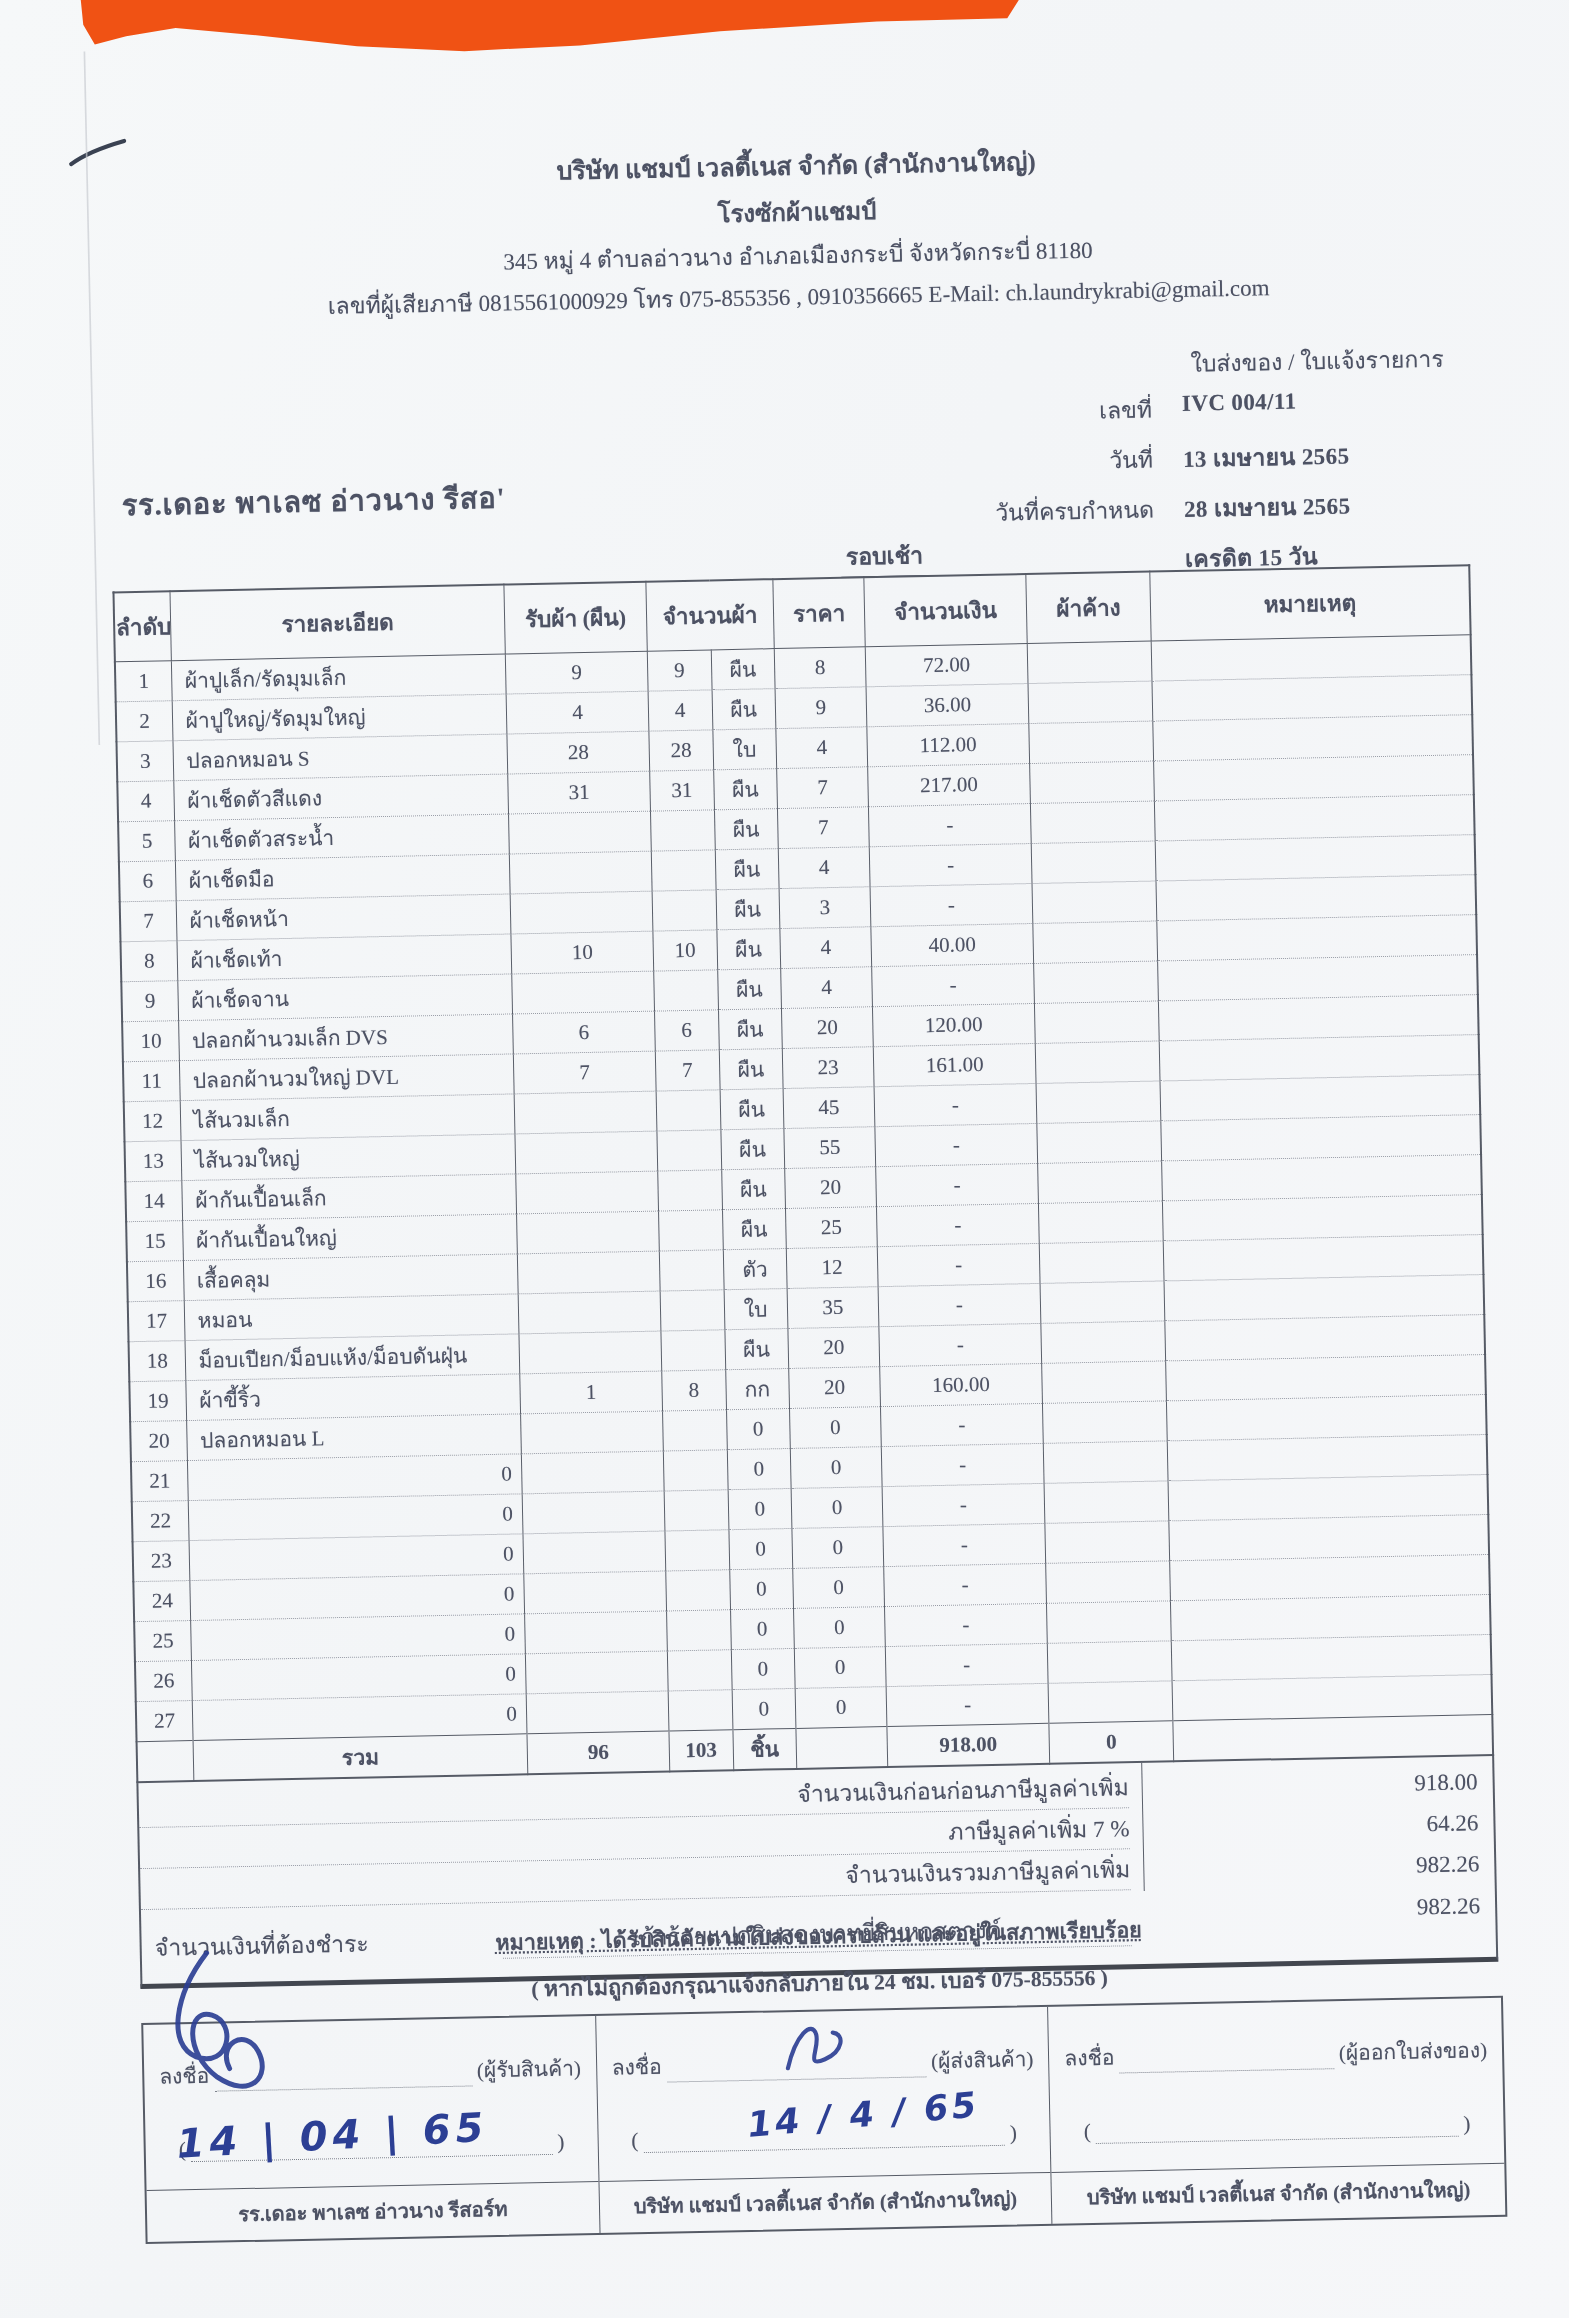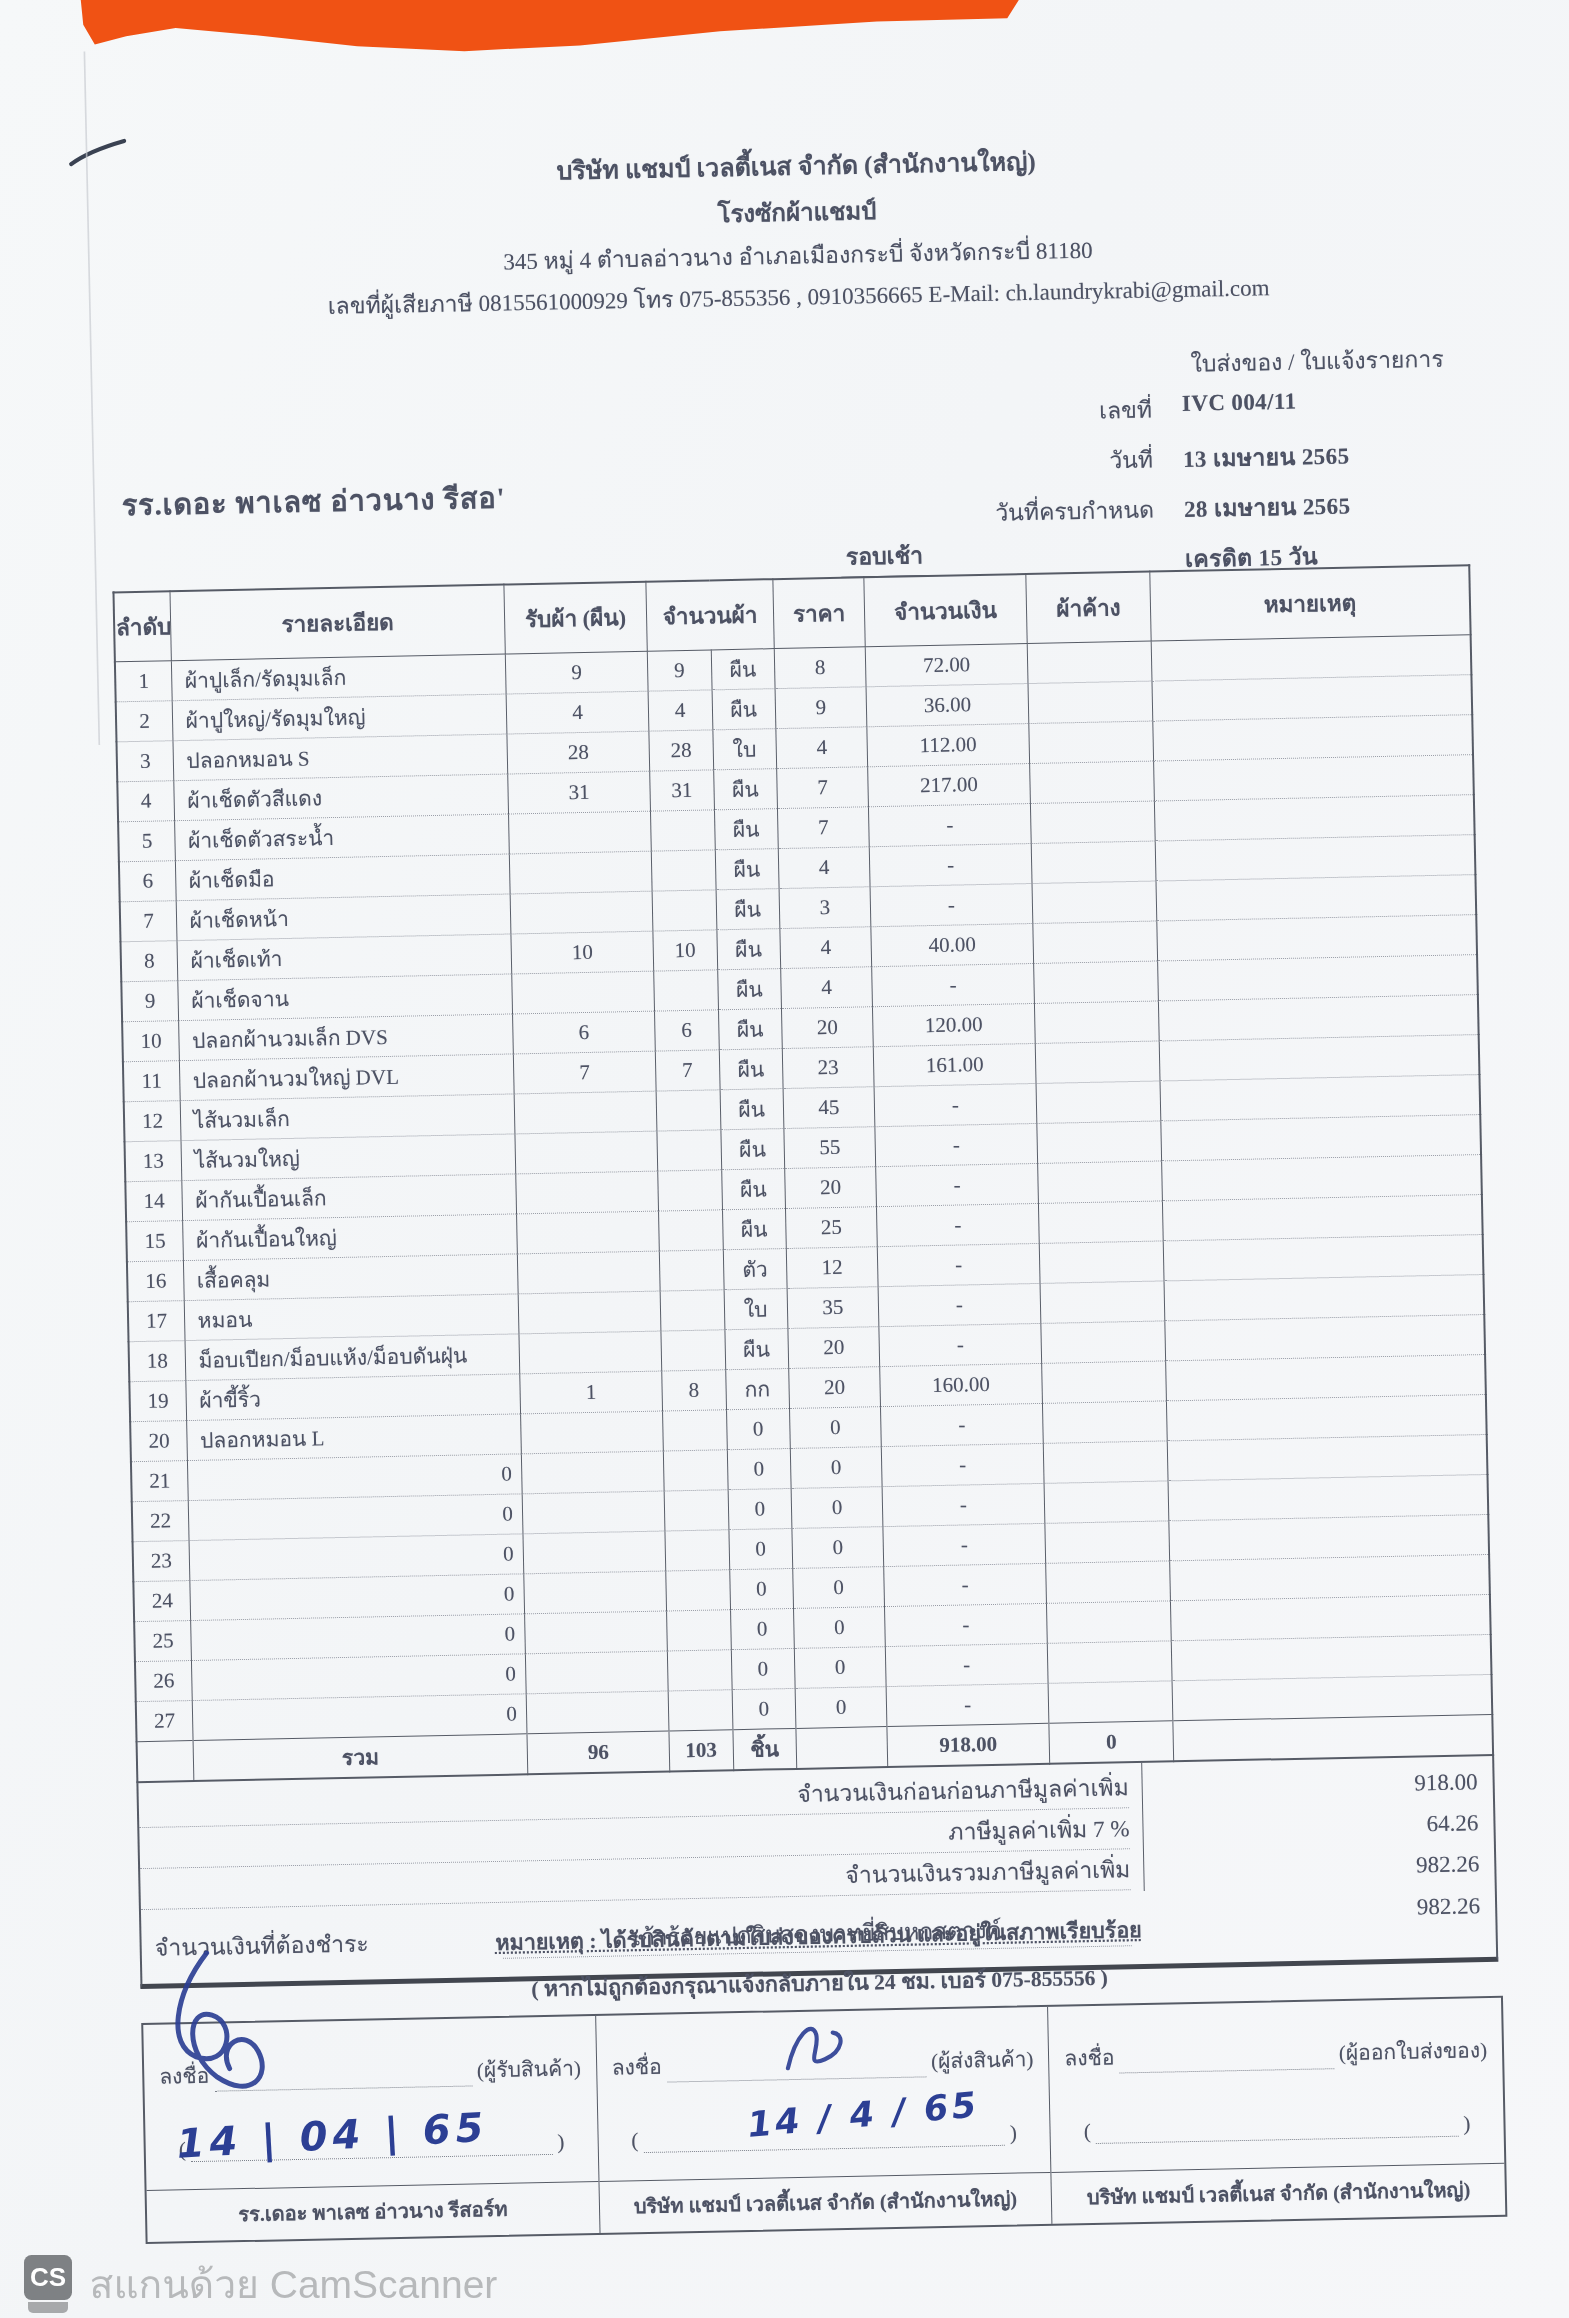--- a/index.html
+++ b/index.html
@@ -535,21 +535,14 @@
     <svg class="artifact" style="left:141px;top:1933px;" width="141" height="174" viewBox="0 0 170 210">
       <path d="M60,10 C20,60 10,120 45,135 C85,150 95,95 65,85 C35,75 30,130 70,160 C110,188 135,160 120,130 C105,100 70,120 85,150" stroke="#2c3f94" stroke-width="6" fill="none" stroke-linecap="round" opacity="0.92"></path>
     </svg>
     <div class="hand d1">14 | 04 | 65</div>
     <svg class="artifact" style="left:749px;top:2010px;" width="91" height="79" viewBox="0 0 110 95">
       <path d="M25,70 C35,30 55,12 60,30 C64,48 45,70 70,60 C92,51 95,30 80,28" stroke="#2c3f94" stroke-width="5" fill="none" stroke-linecap="round" opacity="0.92"></path>
     </svg>
     <div class="hand d2">14 / 4 / 65</div>
   </div>
 
-  <div class="cs-bar">
-    <div class="cs-badge">
-      <div class="sq">CS</div>
-      <div class="lip"></div>
-    </div>
-    <div class="cs-text">สแกนด้วย CamScanner</div>
-  </div>
 </div>
 
 
 </body></html>

